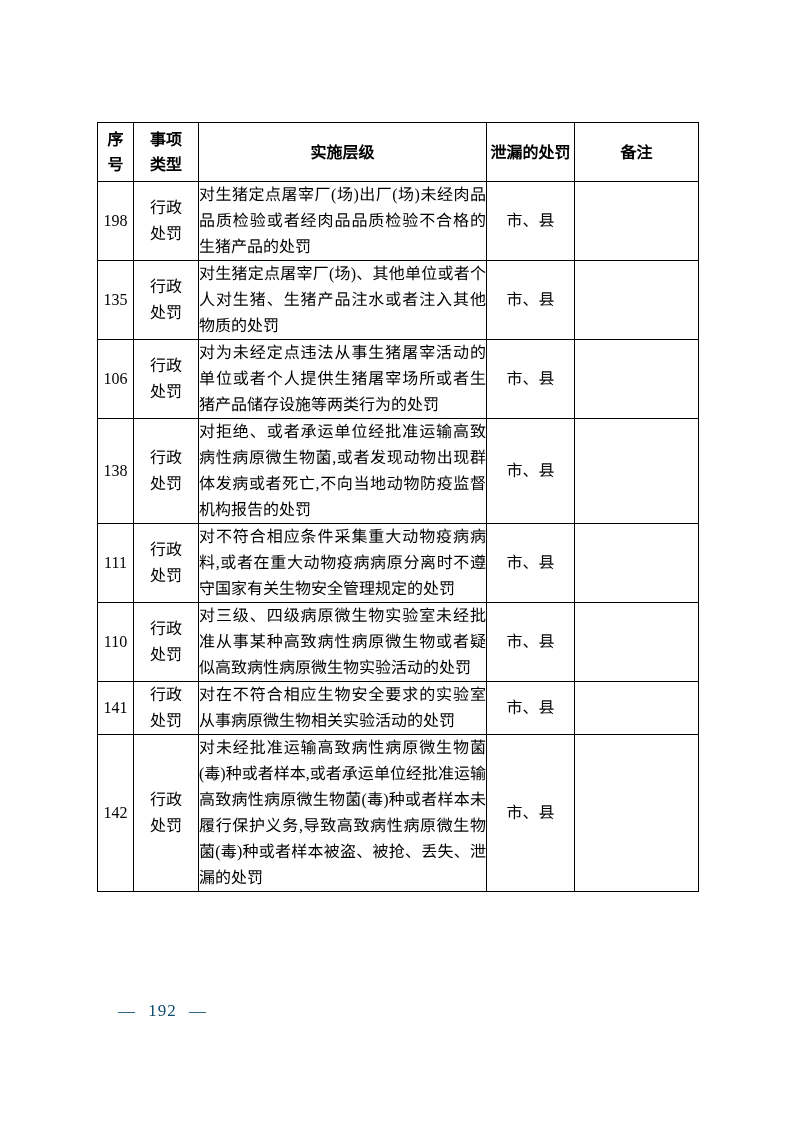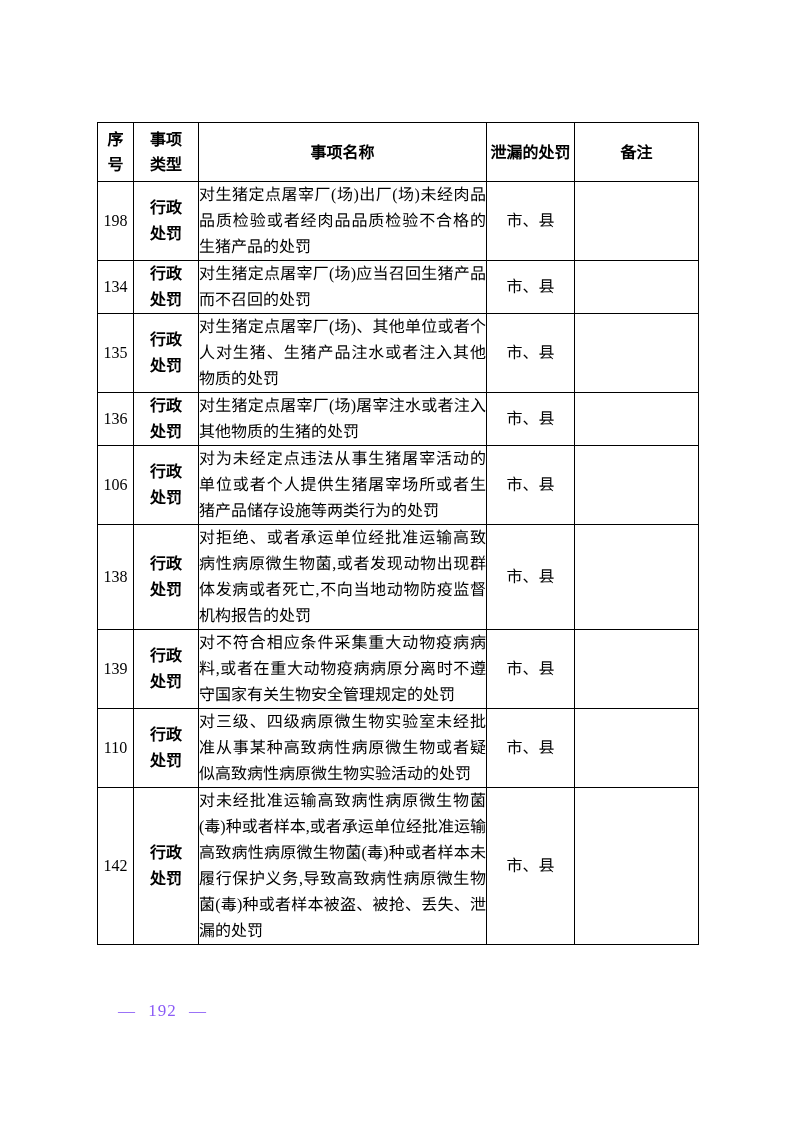--- a/index.html
+++ b/index.html
@@ -46,37 +46,36 @@
   }
   table.doc-table td {
     font-size: 16px;
     line-height: 26px;
   }
   td.col-no, td.col-type, td.col-level {
     text-align: center;
   }
   td.col-type {
     white-space: pre-line;
-    font-weight: bold;
   }
   td.col-name {
     text-align: justify;
     text-justify: inter-ideograph;
     padding: 1px 6px 1px 7px;
   }
   td.col-remark {
     background: #ffffff;
   }
   .page-footer {
     position: absolute;
     left: 118px;
     top: 1000px;
     font-size: 17px;
     line-height: 22px;
-    color: #8b5cf6;
+    color: #0c4a6e;
     word-spacing: 7px;
     letter-spacing: 1px;
   }
 </style>
 </head>
 <body>
 
 <div class="page">
 
   <table class="doc-table">
@@ -86,98 +85,90 @@
       <col style="width:288px">
       <col style="width:88px">
       <col style="width:124px">
     </colgroup>
     <thead>
       <tr>
         <th>序
 号</th>
         <th>事项
 类型</th>
-        <th>事项名称</th>
+        <th>实施层级</th>
         <th>泄漏的处罚</th>
         <th>备注</th>
       </tr>
     </thead>
     <tbody>
     <tr>
       <td class="col-no">198</td>
       <td class="col-type">行政
 处罚</td>
       <td class="col-name">对生猪定点屠宰厂(场)出厂(场)未经肉品品质检验或者经肉品品质检验不合格的生猪产品的处罚</td>
       <td class="col-level">市、县</td>
       <td class="col-remark"></td>
     </tr>
 
-    <tr>
-      <td class="col-no">134</td>
-      <td class="col-type">行政
-处罚</td>
-      <td class="col-name">对生猪定点屠宰厂(场)应当召回生猪产品而不召回的处罚</td>
-      <td class="col-level">市、县</td>
-      <td class="col-remark"></td>
-    </tr>
 
     <tr>
       <td class="col-no">135</td>
       <td class="col-type">行政
 处罚</td>
       <td class="col-name">对生猪定点屠宰厂(场)、其他单位或者个人对生猪、生猪产品注水或者注入其他物质的处罚</td>
       <td class="col-level">市、县</td>
       <td class="col-remark"></td>
     </tr>
 
-    <tr>
-      <td class="col-no">136</td>
-      <td class="col-type">行政
-处罚</td>
-      <td class="col-name">对生猪定点屠宰厂(场)屠宰注水或者注入其他物质的生猪的处罚</td>
-      <td class="col-level">市、县</td>
-      <td class="col-remark"></td>
-    </tr>
 
     <tr>
       <td class="col-no">106</td>
       <td class="col-type">行政
 处罚</td>
       <td class="col-name">对为未经定点违法从事生猪屠宰活动的单位或者个人提供生猪屠宰场所或者生猪产品储存设施等两类行为的处罚</td>
       <td class="col-level">市、县</td>
       <td class="col-remark"></td>
     </tr>
 
     <tr>
       <td class="col-no">138</td>
       <td class="col-type">行政
 处罚</td>
       <td class="col-name">对拒绝、或者承运单位经批准运输高致病性病原微生物菌,或者发现动物出现群体发病或者死亡,不向当地动物防疫监督机构报告的处罚</td>
       <td class="col-level">市、县</td>
       <td class="col-remark"></td>
     </tr>
 
     <tr>
-      <td class="col-no">139</td>
+      <td class="col-no">111</td>
       <td class="col-type">行政
 处罚</td>
       <td class="col-name">对不符合相应条件采集重大动物疫病病料,或者在重大动物疫病病原分离时不遵守国家有关生物安全管理规定的处罚</td>
       <td class="col-level">市、县</td>
       <td class="col-remark"></td>
     </tr>
 
     <tr>
       <td class="col-no">110</td>
       <td class="col-type">行政
 处罚</td>
       <td class="col-name">对三级、四级病原微生物实验室未经批准从事某种高致病性病原微生物或者疑似高致病性病原微生物实验活动的处罚</td>
       <td class="col-level">市、县</td>
       <td class="col-remark"></td>
     </tr>
 
+    <tr>
+      <td class="col-no">141</td>
+      <td class="col-type">行政
+处罚</td>
+      <td class="col-name">对在不符合相应生物安全要求的实验室从事病原微生物相关实验活动的处罚</td>
+      <td class="col-level">市、县</td>
+      <td class="col-remark"></td>
+    </tr>
 
     <tr>
       <td class="col-no">142</td>
       <td class="col-type">行政
 处罚</td>
       <td class="col-name">对未经批准运输高致病性病原微生物菌(毒)种或者样本,或者承运单位经批准运输高致病性病原微生物菌(毒)种或者样本未履行保护义务,导致高致病性病原微生物菌(毒)种或者样本被盗、被抢、丢失、泄漏的处罚</td>
       <td class="col-level">市、县</td>
       <td class="col-remark"></td>
     </tr>
   </tbody>

